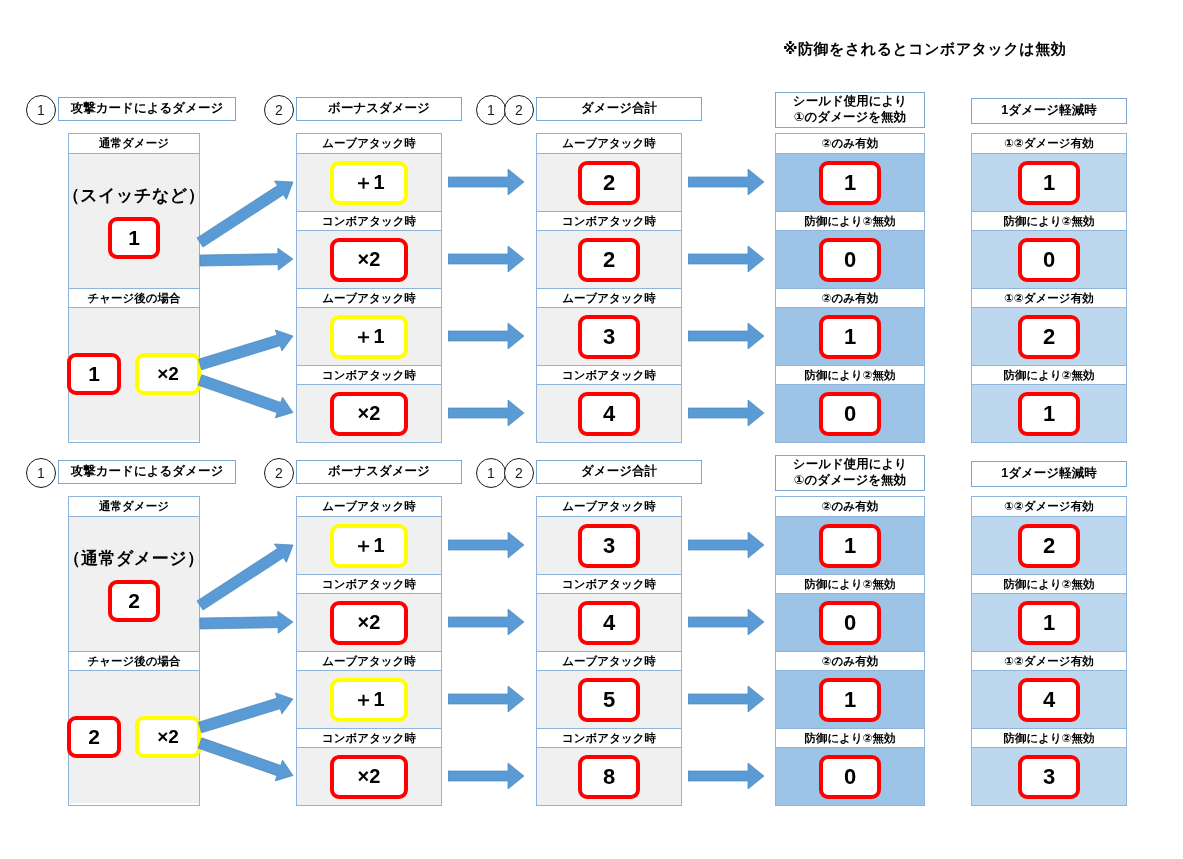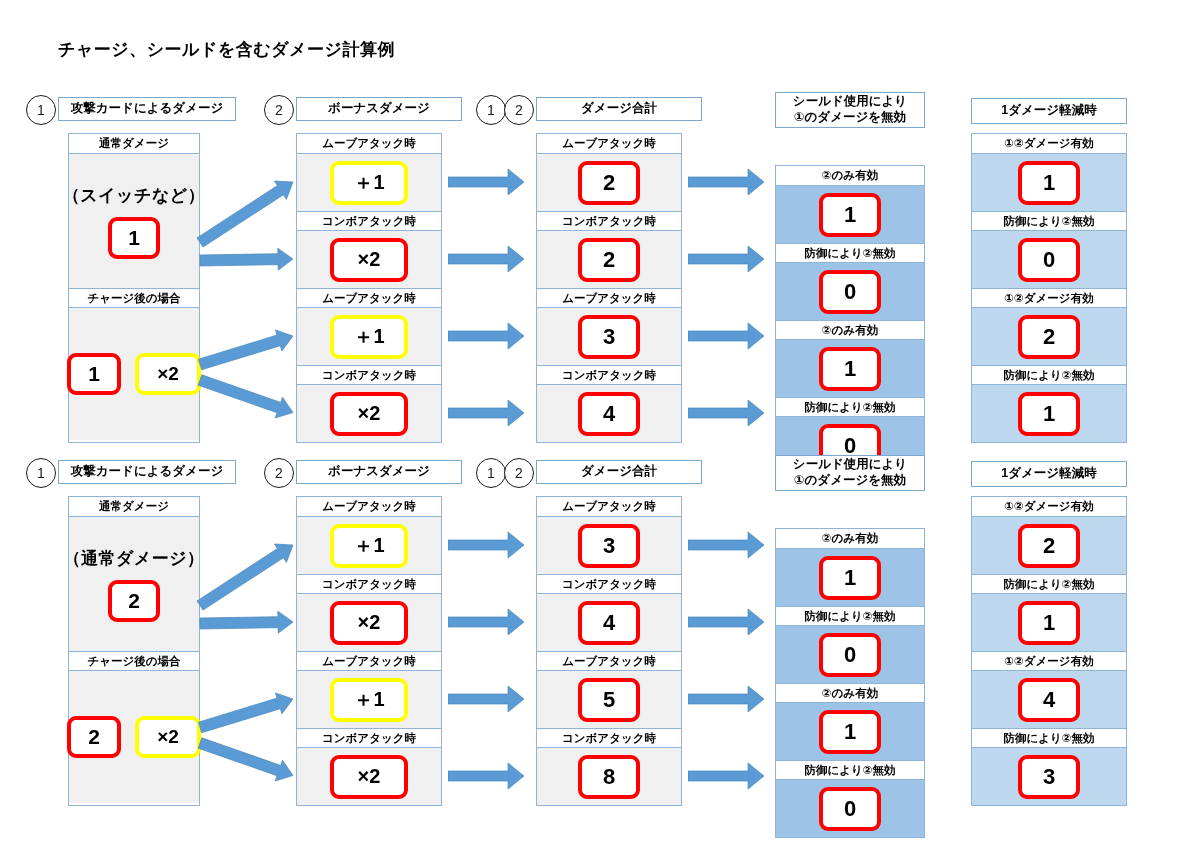--- a/index.html
+++ b/index.html
@@ -44,21 +44,21 @@
   }
 
   
   .stack{
     position:absolute;
     border:1px solid #8fb3d9;
     box-sizing:border-box;
     background:#ffffff;
   }
   .stack.grey{background:#f0f0f0;}
-  .stack.blue-dark{background:#9dc3e6;margin-top:32px;}
+  .stack.blue-dark{background:#9dc3e6;}
   .stack.blue-light{background:#bdd7ee;}
 
   .sub-head{
     box-sizing:border-box;
     border-bottom:1px solid #8fb3d9;
     background:#ffffff;
     height:20px;
     display:flex;align-items:center;justify-content:center;
     font-size:11.5px;font-weight:bold;
     white-space:nowrap;
@@ -99,21 +99,21 @@
 
   
   .arrow-h{position:absolute;z-index:5;}
   .arrow-d{position:absolute;z-index:5;}
 </style>
 </head>
 <body>
 
 <div class="canvas">
 
-  <div class="title" id="main-title">チャージ、シールドを含むダメージ計算例</div>
+  <div class="title" id="note-title">※防御をされるとコンボアタックは無効</div>
 
   <div id="blocks-root">
       <div class="circle-num" style="left: 26px; top: 95px;">1</div>
       <div class="col-head" style="left: 58px; top: 97px; width: 178px; height: 24px;">攻撃カードによるダメージ</div>
       <div class="circle-num" style="left: 264px; top: 95px;">2</div>
       <div class="col-head" style="left: 296px; top: 97px; width: 166px; height: 24px;">ボーナスダメージ</div>
       <div class="circle-num" style="left: 476px; top: 95px;">1</div>
       <div class="circle-num" style="left: 504px; top: 95px;">2</div>
       <div class="col-head" style="left: 536px; top: 97px; width: 166px; height: 24px;">ダメージ合計</div>
       <div class="col-head" style="left: 775px; top: 92px; width: 150px; height: 36px; flex-direction: column;">

